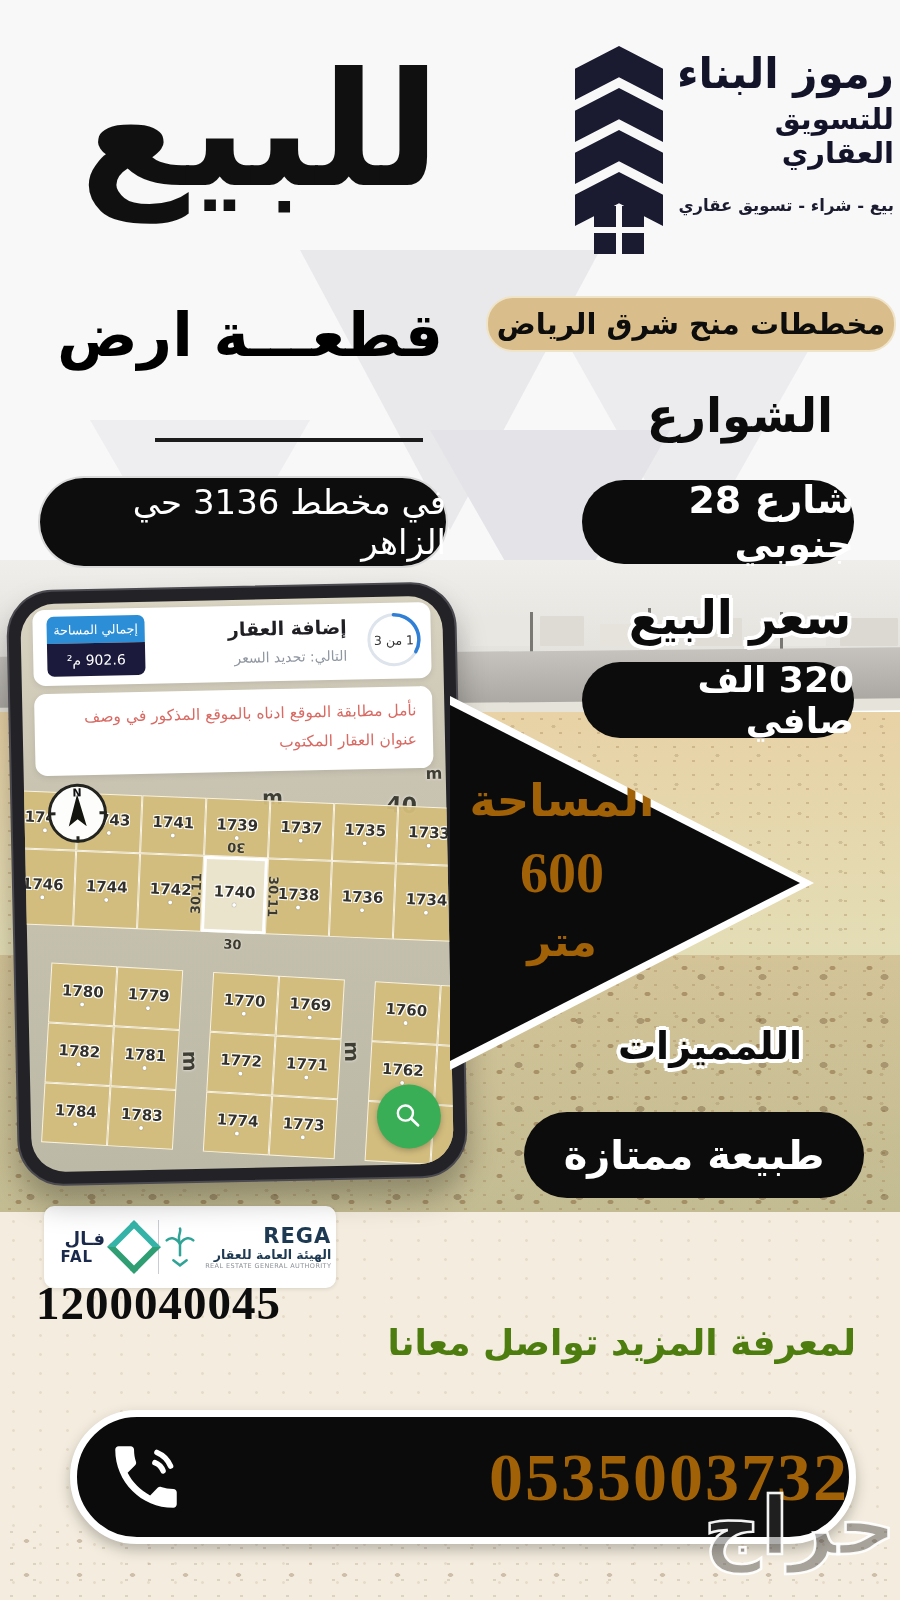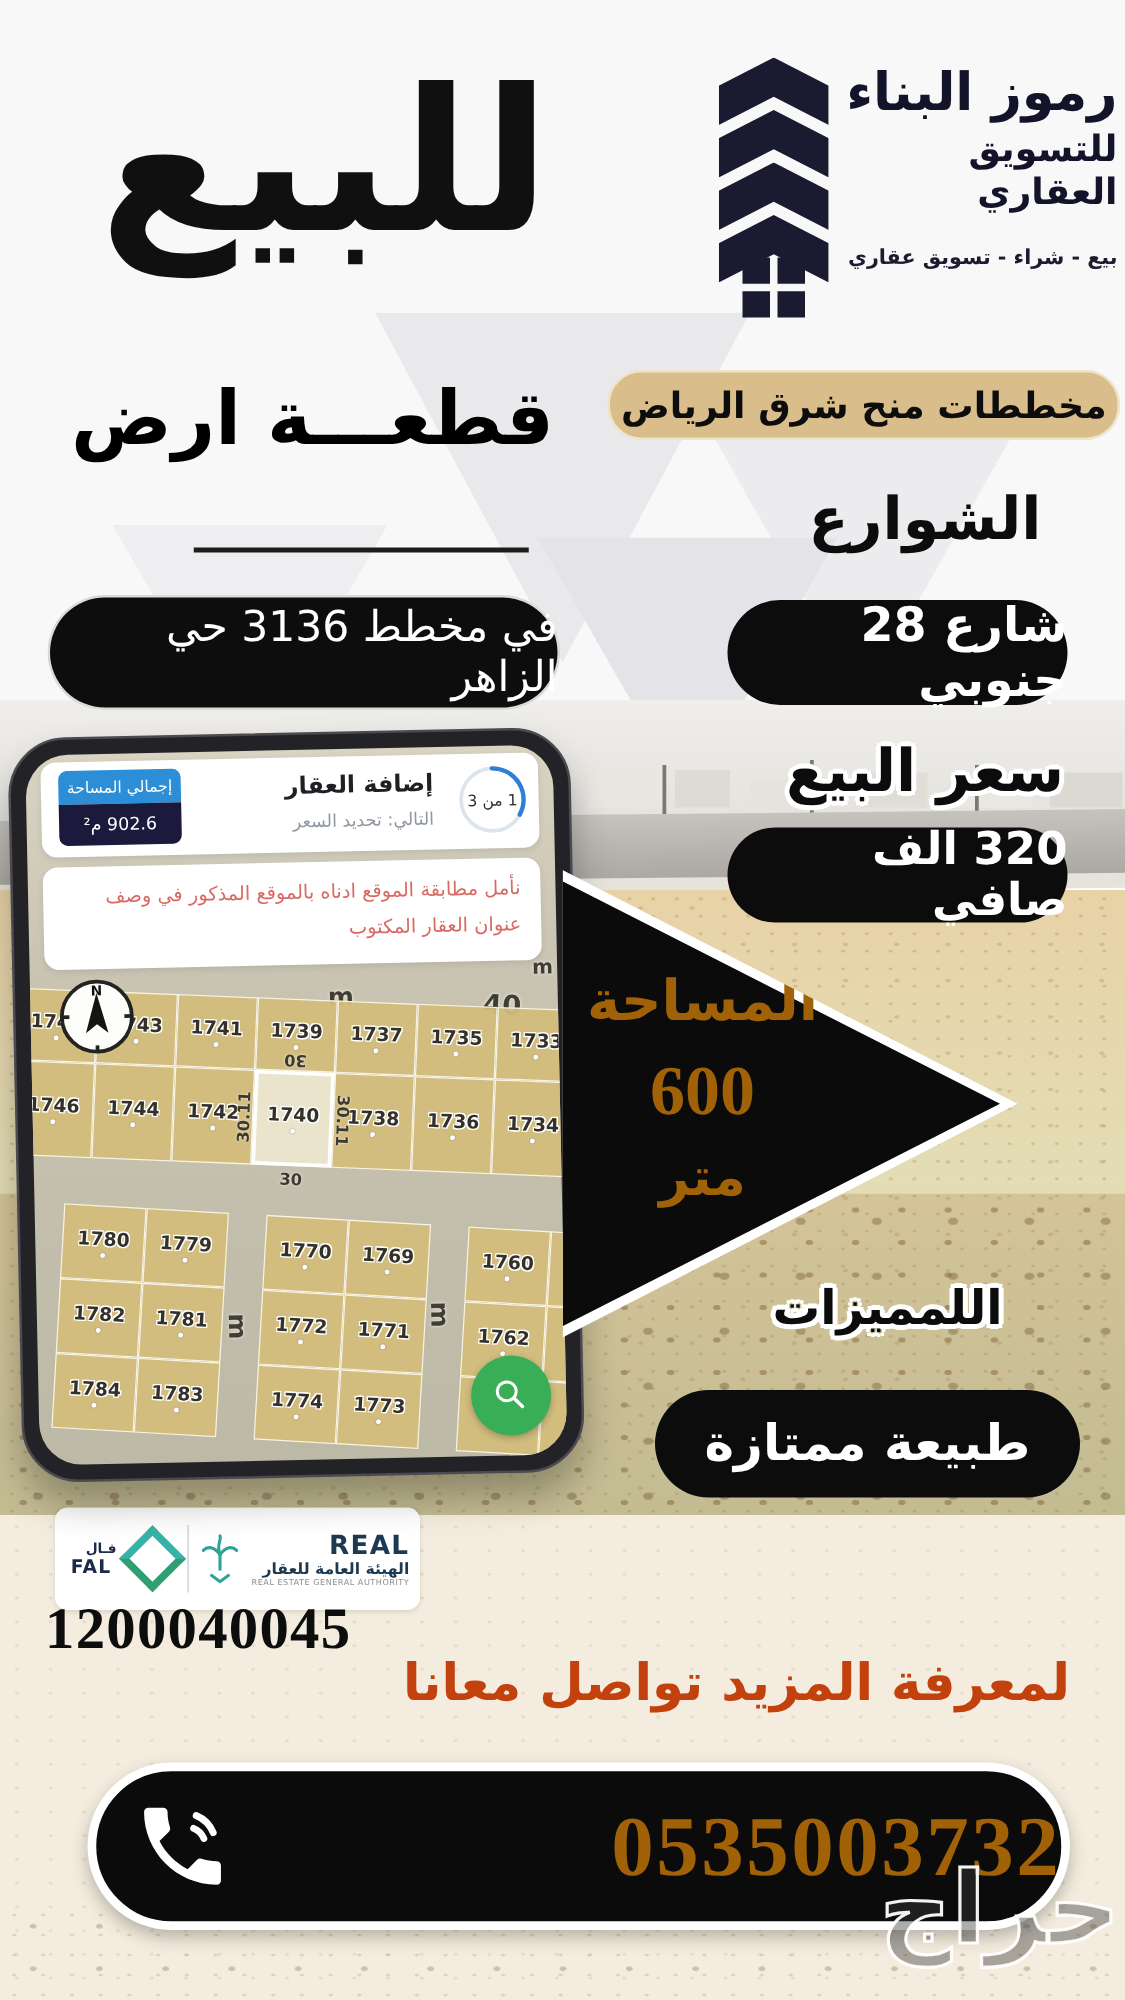--- a/index.html
+++ b/index.html
@@ -135,32 +135,32 @@
   .cn{position:absolute;left:0;top:5px;width:64px;text-align:center;font-size:11px;font-weight:bold;color:#111;}
   .fab{position:absolute;right:12px;bottom:16px;width:64px;height:64px;border-radius:50%;
        background:#3aae57;display:flex;align-items:center;justify-content:center;z-index:6;
        box-shadow:0 2px 6px rgba(0,0,0,.25);border:none;cursor:pointer;}
 
   
   .fal-card{left:44px;top:1206px;width:292px;height:82px;border-radius:10px;background:#fff;
             display:flex;align-items:center;justify-content:space-evenly;box-shadow:0 1px 4px rgba(0,0,0,.12);}
   .fal-box{display:flex;align-items:center;gap:10px;}
   .fal-txt{text-align:center;color:#1b2a4a;font-weight:bold;line-height:1.1;}
-  .fal-ar{font-size:11px;margin-left:16px;}
+  .fal-ar{font-size:18px;margin-left:16px;}
   .fal-en{font-size:15px;letter-spacing:1px;}
   .fal-diamond{width:26px;height:26px;border:6px solid;border-color:#36b3a8 #2f9e72 #2f9e72 #36b3a8;
                transform:rotate(45deg);}
   .divider{width:1px;height:54px;background:#c9ccd2;}
   .rega-box{display:flex;align-items:center;gap:8px;}
   .rega-txt{text-align:right;line-height:1.15;}
   .rega-name{font-size:21px;font-weight:bold;color:#1d3a52;letter-spacing:1px;}
   .rega-ar{font-size:12.5px;font-weight:bold;color:#1d3a52;}
   .rega-sub{font-size:6.5px;color:#8a9097;letter-spacing:.4px;}
   .license{left:36px;top:1276px;font-size:47px;font-weight:bold;letter-spacing:1px;color:#0d0d0d;}
-  .contact{right:44px;top:1322px;font-size:41px;font-weight:bold;color:#c2410c;margin-left:46px;}
+  .contact{right:44px;top:1322px;font-size:36px;font-weight:bold;color:#4d7c0f;margin-left:46px;}
   .phone-pill{left:70px;top:1410px;width:786px;height:134px;border-radius:72px;background:#0b0b0b;
               border:7px solid #fff;box-sizing:border-box;display:flex;align-items:center;
               box-shadow:0 6px 14px rgba(0,0,0,.25);z-index:7;cursor:pointer;}
   .phone-num{flex:1;text-align:right;color:#a16207;font-size:68px;font-weight:bold;letter-spacing:2px;}
   .watermark{left:566px;top:1480px;width:330px;text-align:right;font-size:80px;font-weight:bold;
              color:rgba(60,60,60,.42);-webkit-text-stroke:2.5px rgba(255,255,255,.95);z-index:8;}
 </style>
 </head>
 <body>
 
@@ -431,21 +431,21 @@
       <svg viewBox="0 0 40 48" width="34" height="40">
         <g stroke="#2fa496" stroke-width="3" fill="none" stroke-linecap="round">
           <path d="M20 20 V34"></path>
           <path d="M20 20 C14 12 8 12 4 16"></path>
           <path d="M20 20 C16 10 22 6 20 2"></path>
           <path d="M20 20 C26 12 32 12 36 16"></path>
           <path d="M12 40 L20 46 L28 40"></path>
         </g>
       </svg>
       <div class="rega-txt">
-        <div class="rega-name">REAL</div>
+        <div class="rega-name">REGA</div>
         <div class="rega-ar rtl">الهيئة العامة للعقار</div>
         <div class="rega-sub">REAL ESTATE GENERAL AUTHORITY</div>
       </div>
     </div>
   </div>
 
   <div class="abs license serif">1200040045</div>
   <div class="abs contact rtl">لمعرفة المزيد تواصل معانا</div>
 
   <div class="abs phone-pill">

